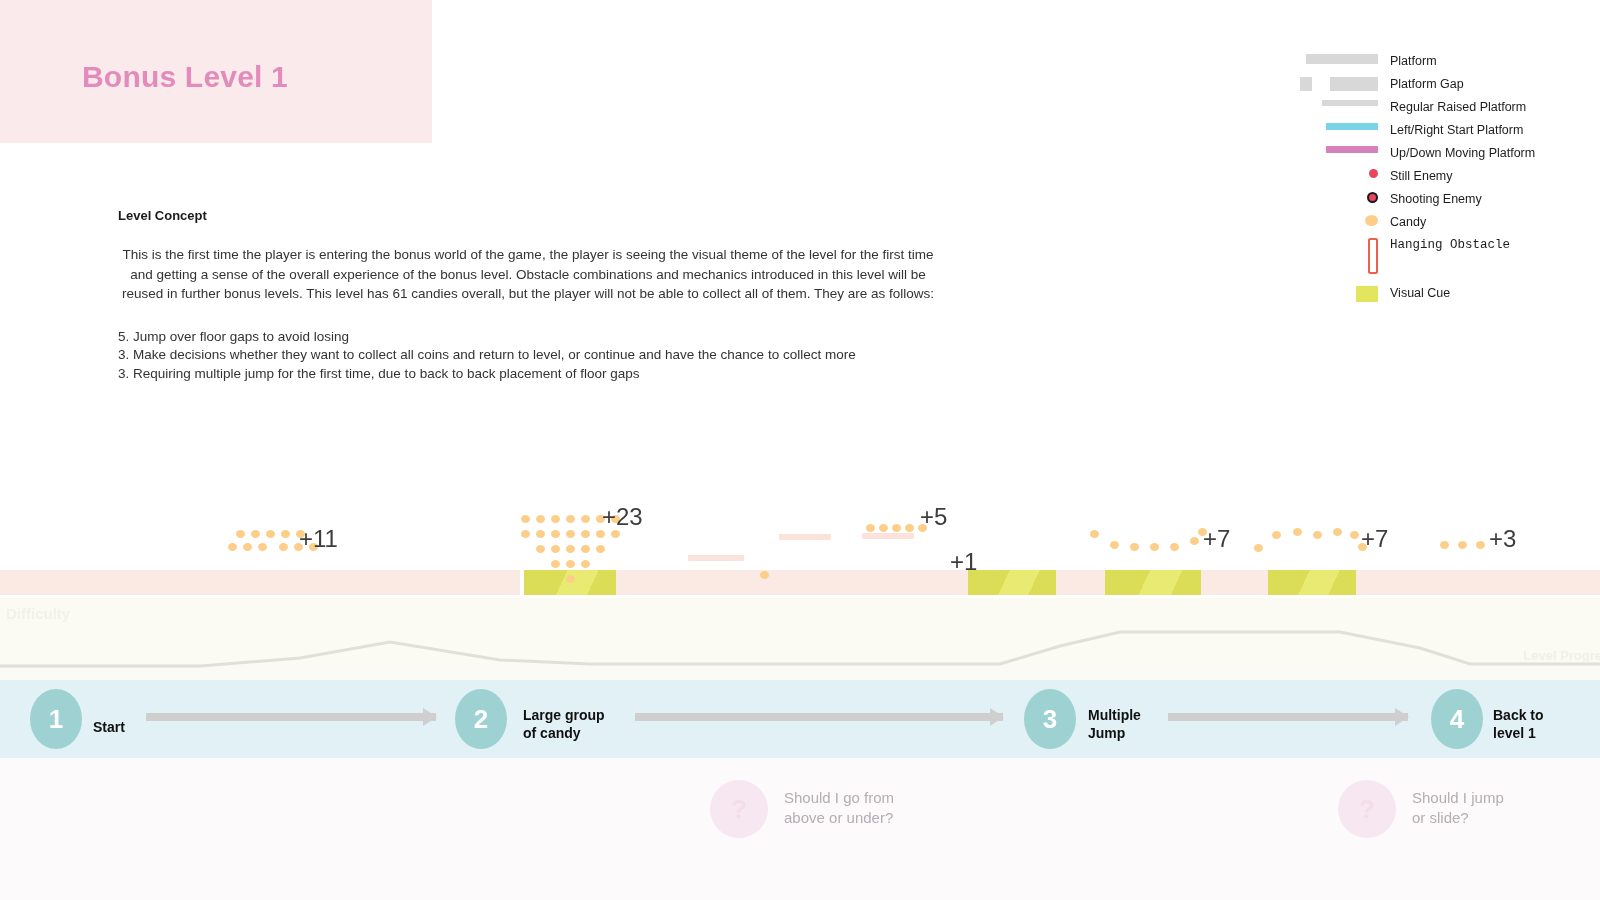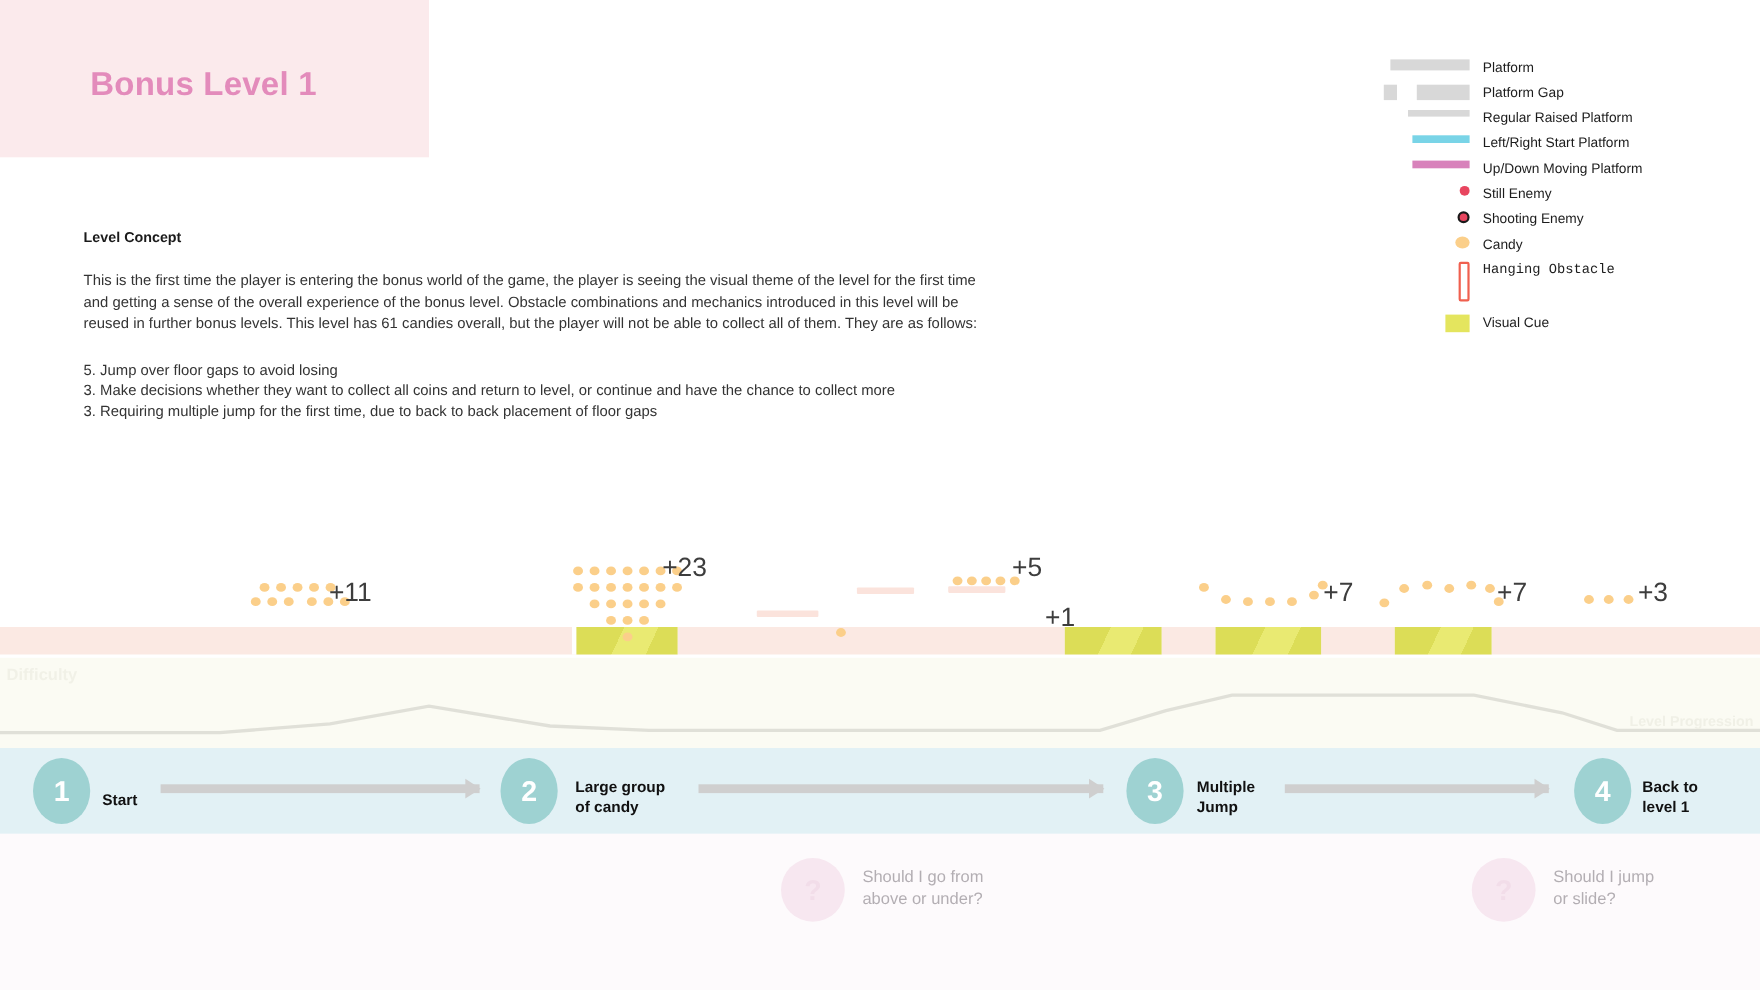--- a/index.html
+++ b/index.html
@@ -2,35 +2,35 @@
 <html><head>
 <meta charset="utf-8">
 <style>
   html,body{margin:0;padding:0;}
   body{
     width:1600px;height:900px;position:relative;overflow:hidden;
     background:#ffffff;
     font-family:"Liberation Sans","DejaVu Sans",sans-serif;
     -webkit-font-smoothing:antialiased;
   }
-  .abs{position:absolute;}
+  .abs{position:absolute;padding-left:42px;}
 
   
   #title-block{
     left:0;top:0;width:390px;height:143px;background:#fbeaec;
   }
   #page-title{
     position:absolute;left:82px;top:60px;
     font-size:30px;font-weight:bold;color:#e38bbb;letter-spacing:.2px;
   }
 
   
   #concept{left:76px;top:208px;width:820px;}
   #concept-heading{font-size:13px;font-weight:bold;color:#1a1a1a;margin:0 0 22px 0;}
-  #concept-body{font-size:13.5px;line-height:1.45;color:#333;margin:0;}
+  #concept-body{font-size:13.5px;line-height:1.45;color:#333;margin:0;text-align:center;}
   #concept-list{margin:24px 0 0 0;font-size:13.5px;line-height:1.38;color:#333;}
   #concept-list div{white-space:nowrap;}
 
   
   #legend{left:1256px;top:54px;width:344px;}
   .lg-row{display:flex;align-items:flex-start;height:23px;}
   .lg-swatchwrap{width:80px;flex:0 0 80px;display:flex;align-items:center;justify-content:flex-end;}
   .lg-label{font-size:12.5px;color:#1d1d1d;padding-left:12px;white-space:nowrap;}
   .sw-platform{width:72px;height:10px;background:#d8d8d8;}
   .sw-gapleft{width:12px;height:14px;background:#d8d8d8;}

